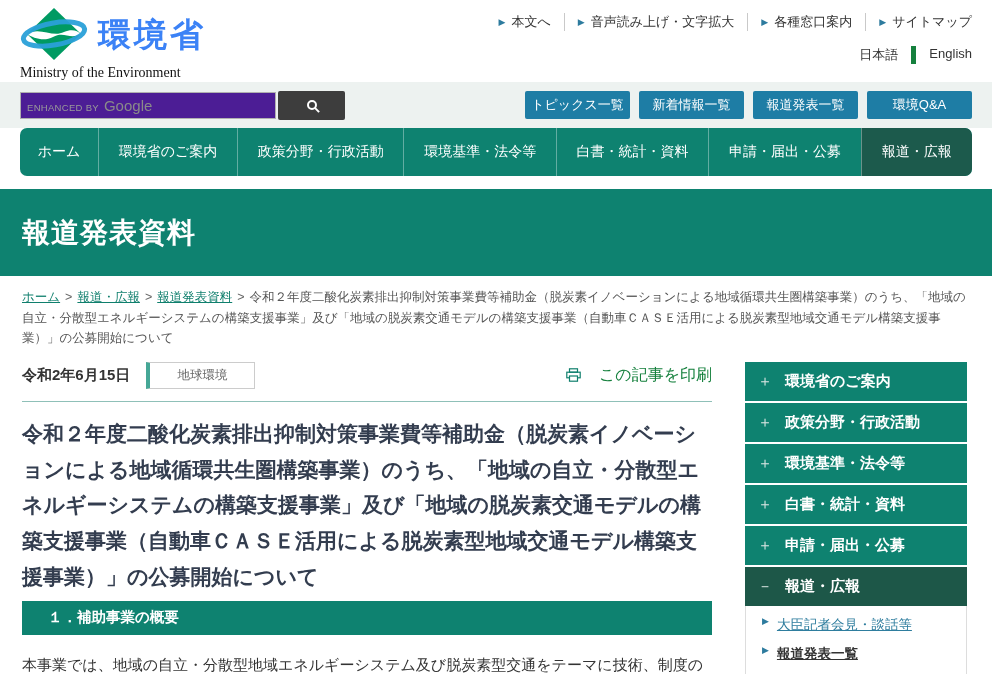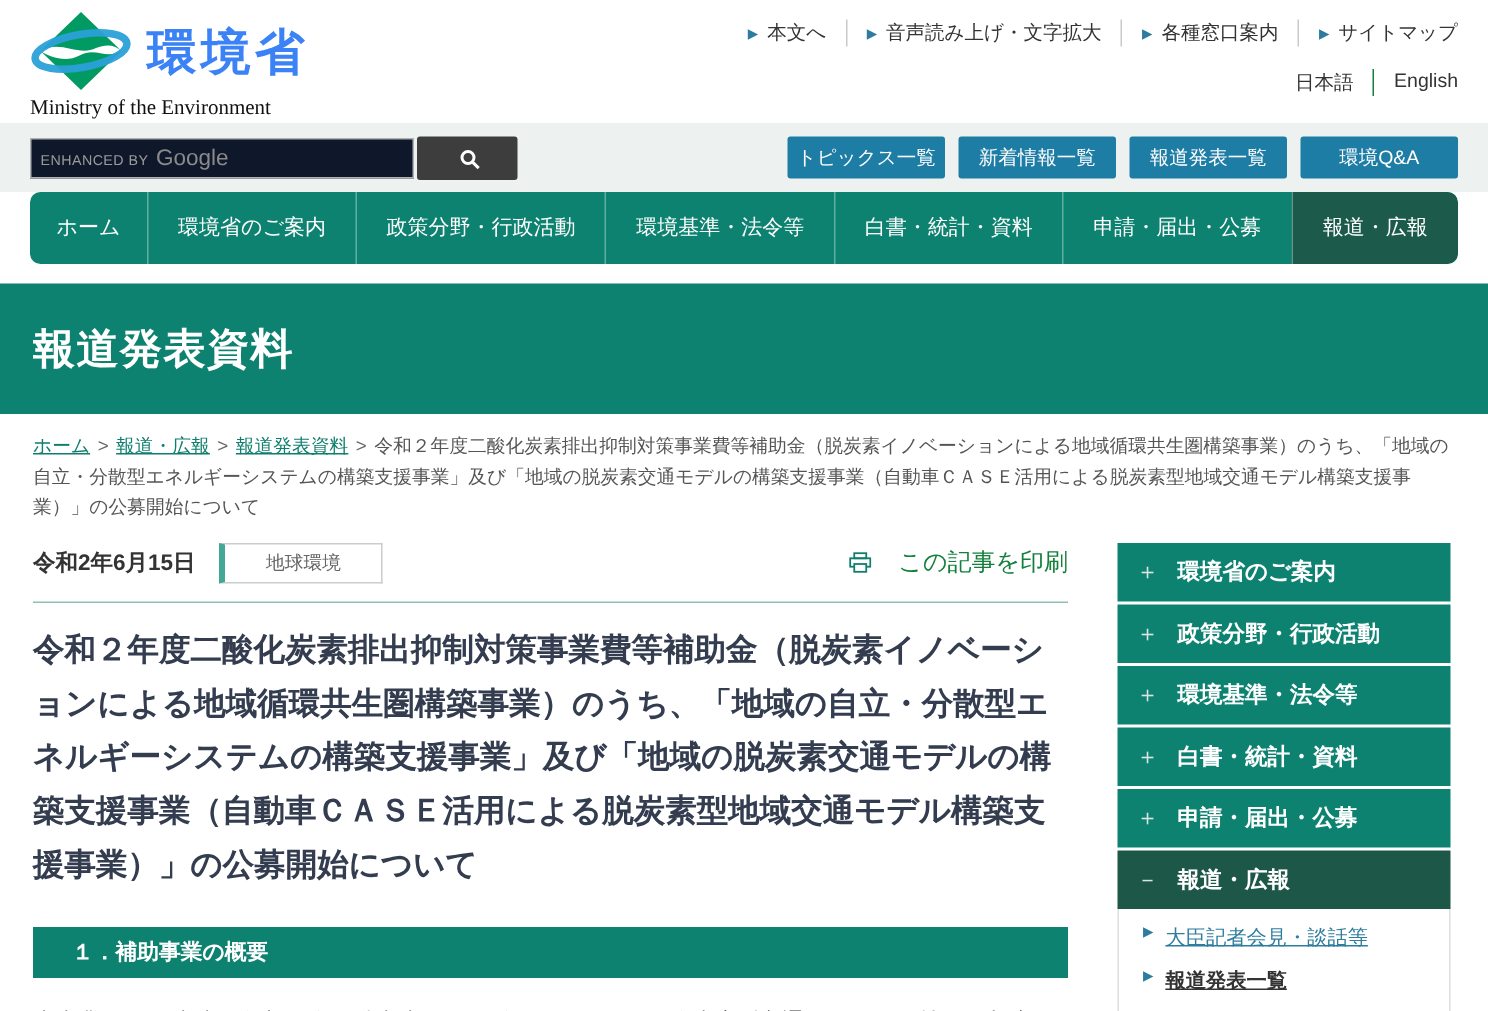--- a/index.html
+++ b/index.html
@@ -15,26 +15,26 @@
     font-weight:normal; font-size:14px; color:#111; margin-top:1px; white-space:nowrap; }
   .util { text-align:right; padding-top:13px; }
   .util-links { display:flex; justify-content:flex-end; }
   .util-link { font-size:13px; color:#333; text-decoration:none; padding:0 13px;
     display:flex; align-items:center; white-space:nowrap; }
   .util-link + .util-link { border-left:1px solid #c9c9c9; }
   .util-link:last-child { padding-right:0; }
   .tri { color:#2d7b9e; font-size:9px; margin-right:6px; }
   .lang-row { margin-top:15px; display:flex; justify-content:flex-end; font-size:13px; }
   .lang-row a { color:#333; text-decoration:none; }
-  .lang-jp { padding-right:13px; border-right:1px solid #15803d; }
+  .lang-jp { padding-right:13px; border-right:5px solid #15803d; }
   .lang-en { padding-left:13px; }
 
   
   .search-strip { height:46px; background:#edf2f0; display:flex; align-items:center; padding:0 20px; }
-  .search-box { width:256px; height:27px; background:#0f172a; border:1px solid #b0b0b0;
+  .search-box { width:256px; height:27px; background:#4c1d95; border:1px solid #b0b0b0;
     display:flex; align-items:baseline; padding:4px 6px 0; gap:5px; cursor:text; overflow:hidden; }
   .wm-small { font-size:9.5px; color:#9a9a9a; letter-spacing:.3px; }
   .wm-brand { font-size:15px; color:#8a8a8a; }
   .search-btn { width:67px; height:29px; margin-left:2px; background:#3d3d3d; border:0;
     border-radius:2px; display:flex; align-items:center; justify-content:center; cursor:pointer; }
   .mag { width:10px; height:10px; border:2px solid #fff; border-radius:50%; position:relative; display:block; }
   .mag::after { content:""; position:absolute; width:2px; height:6px; background:#fff;
     transform:rotate(-45deg); right:-3px; bottom:-5px; }
   .quick { margin-left:auto; display:flex; gap:9px; }
   .qbtn { width:105px; padding:5px 0; background:#1e7da5; color:#fff; font-size:13px;
@@ -66,21 +66,21 @@
 
   .date-row { display:flex; align-items:center;justify-content:space-between; }
   .date { font-size:15px; font-weight:bold; color:#333; }
   .badge { margin-left:16px; border:1px solid #ccc; border-left:4px solid #45a796; background:#fff;
     color:#666; font-size:12.5px; padding:4px 27px; text-decoration:none; }
   .print-link { margin-left:auto; color:#15803d; font-size:16px; text-decoration:none;
     display:flex; align-items:center; gap:18px; }
   .teal-rule { border:0; border-top:1px solid #8fc0b8; margin-top:12px; }
 
   .article-heading { margin-top:14px; font-size:21px; font-weight:bold; color:#333d4f; line-height:1.7; }
-  .section-bar { margin-top:24px; background:#0e8270; color:#fff; font-size:14.5px; font-weight:bold;
+  .section-bar { margin-top:7px; background:#0e8270; color:#fff; font-size:14.5px; font-weight:bold;
     padding:7px 0 8px 26px; }
   .body-text { margin-top:16px; font-size:15px; line-height:1.85; color:#333; }
 
   
   .sidebar { width:222px; flex:0 0 222px; }
   .acc { background:#0e8270; color:#fff; height:39px; display:flex; align-items:center;
     margin-bottom:2px; font-size:15px; font-weight:bold; text-decoration:none; cursor:pointer; }
   .acc .tgl { width:40px; text-align:center; color:#dbe6e3; font-weight:normal; font-size:15px; }
   .acc.active { background:#1d5748; margin-bottom:0; }
   .subpanel { border-left:1px solid #ddd; border-right:1px solid #ddd; padding:10px 4px 4px 16px; }

